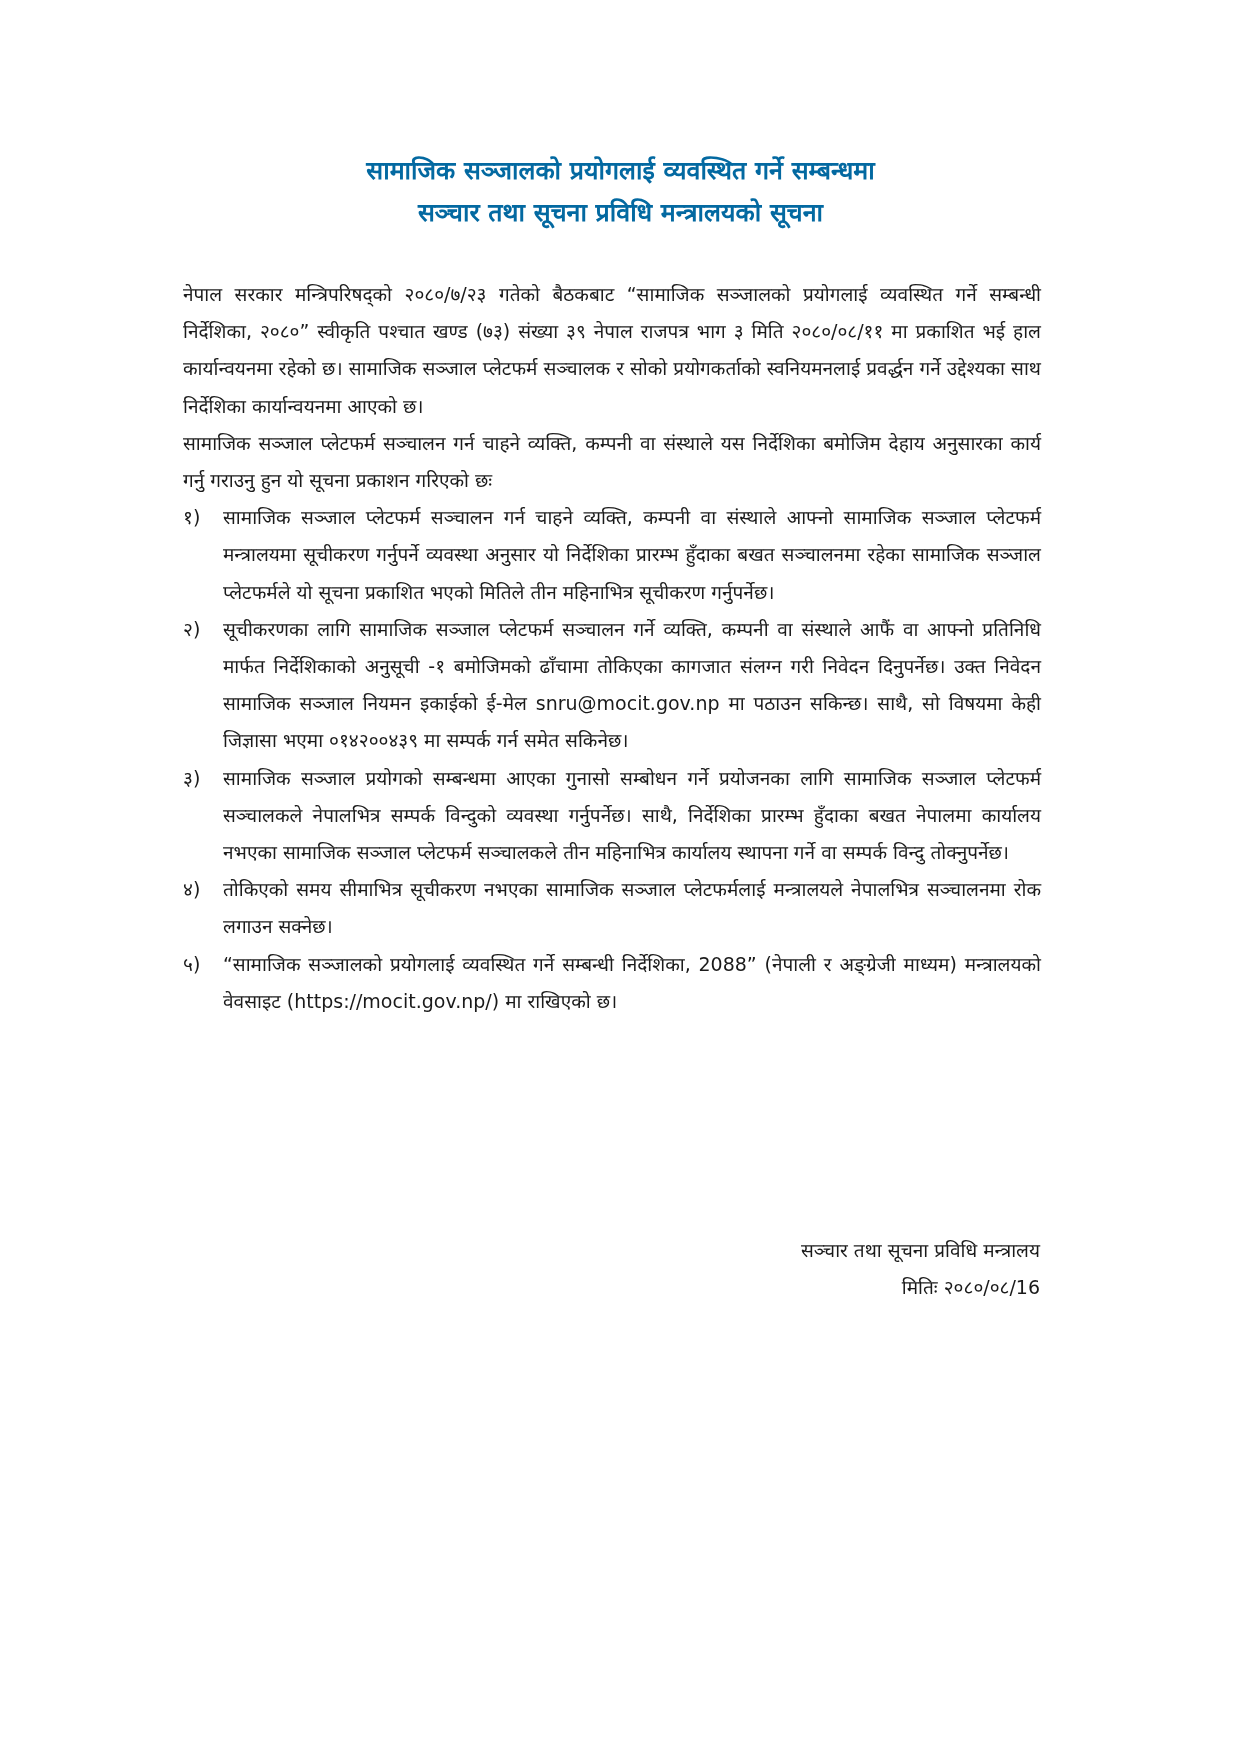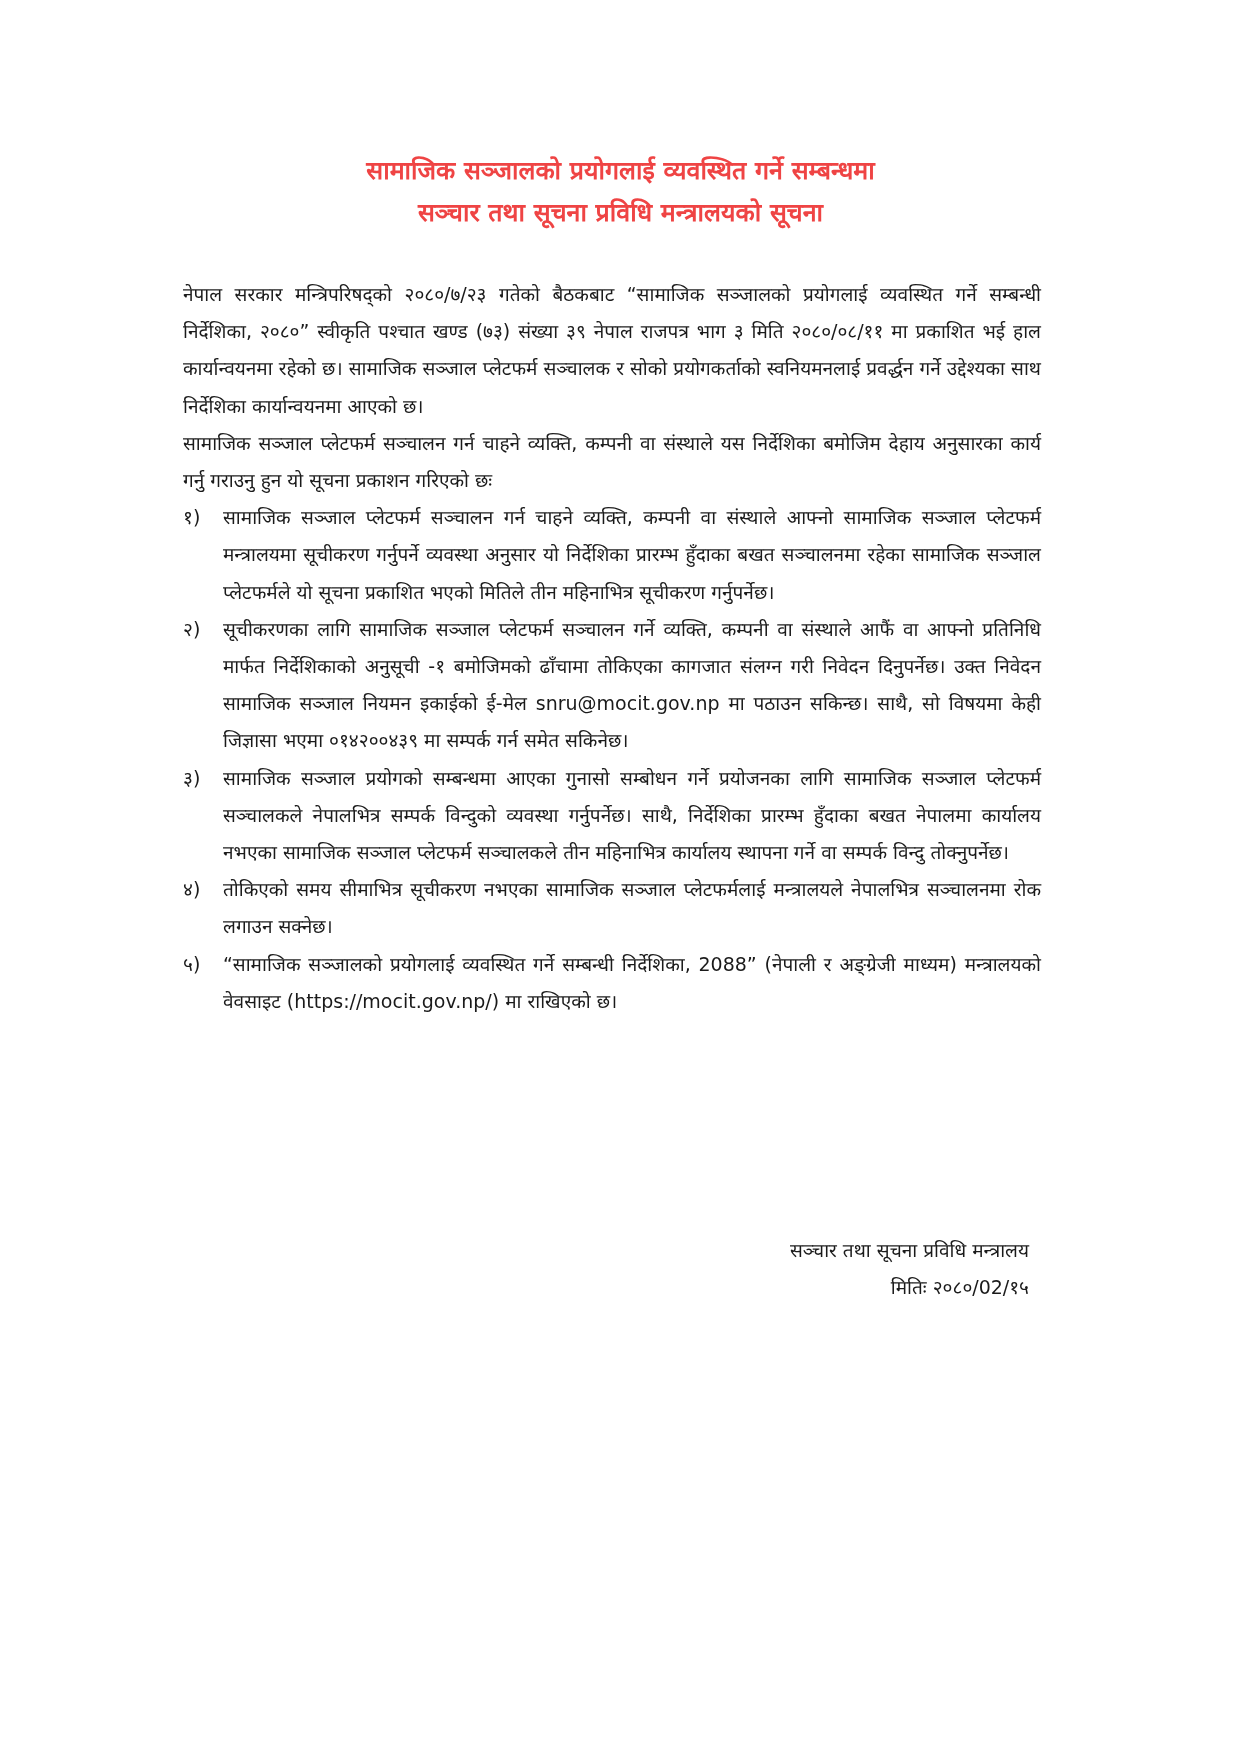--- a/index.html
+++ b/index.html
@@ -26,21 +26,21 @@
       position: absolute;
       left: 0;
       top: 150px;
       width: 1241px;
       text-align: center;
     }
     .title-line {
       font-size: 25px;
       font-weight: bold;
       line-height: 42px;
-      color: #ef4444;
+      color: #0369a1;
       white-space: nowrap;
     }
     .body-block {
       position: absolute;
       left: 183px;
       top: 276px;
       width: 858px;
       font-size: 19px;
       line-height: 37.2px;
       color: #1a1a1a;
@@ -61,21 +61,21 @@
       text-align: justify;
     }
     .list-num {
       position: absolute;
       left: 0;
       top: 0;
       width: 40px;
     }
     .signature {
       position: absolute;
-      right: 212px;
+      right: 201px;
       top: 1232px;
       text-align: right;
       font-size: 19px;
       line-height: 37px;
       color: #1a1a1a;
     }
   </style>
 </head>
 <body>
 
@@ -109,16 +109,16 @@
       </li>
       <li class="list-item">
         <span class="list-num">५)</span>
         <span>“सामाजिक सञ्जालको प्रयोगलाई व्यवस्थित गर्ने सम्बन्धी निर्देशिका, 2088” (नेपाली र अङ्ग्रेजी माध्यम) मन्त्रालयको वेवसाइट (https://mocit.gov.np/) मा राखिएको छ।</span>
       </li>
     </ol>
   </div>
 
   <div class="signature">
     <div>सञ्चार तथा सूचना प्रविधि मन्त्रालय</div>
-    <div>मितिः २०८०/02/१५</div>
+    <div>मितिः २०८०/०८/16</div>
   </div>
 
 </div>
 
 </body></html>

